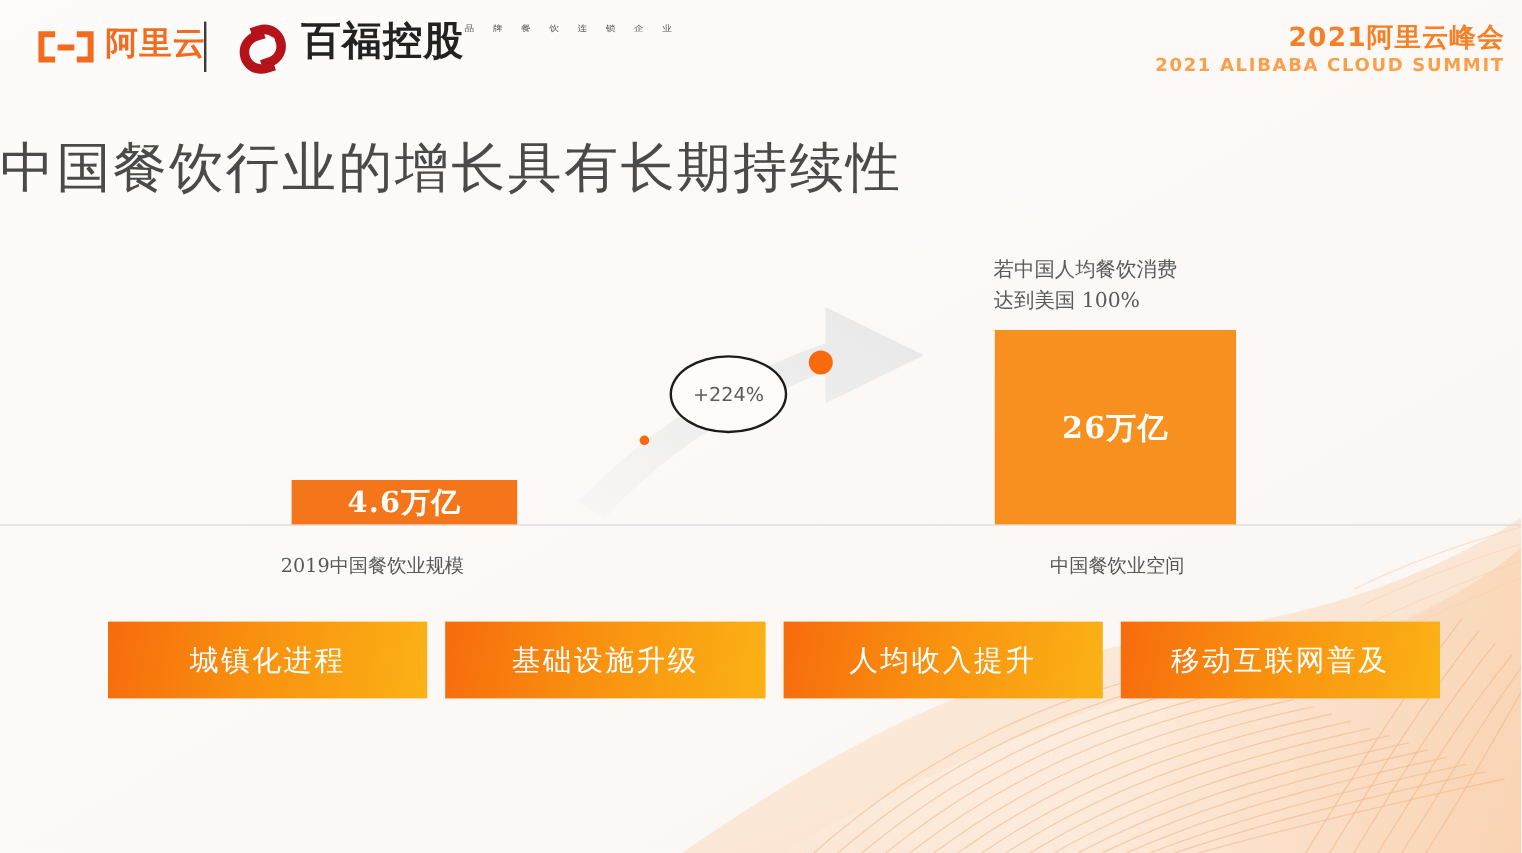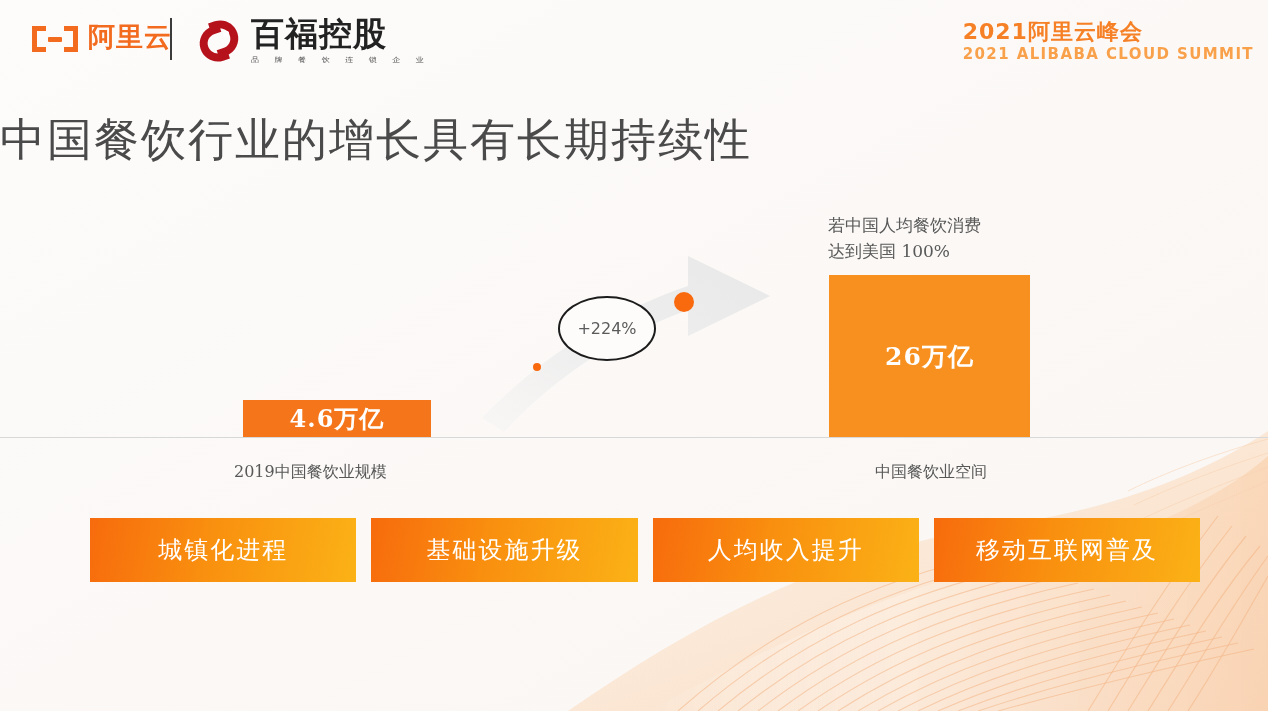--- a/index.html
+++ b/index.html
@@ -73,21 +73,21 @@
     align-items: flex-start;
     gap: 9px;
   }
   .baifu-mark {
     width: 46px;
     height: 46px;
     margin-top: 2px;
   }
   .baifu-textwrap {
     display: flex;
-    flex-direction: column;
+    flex-direction: row;
   }
   .baifu-text {
     font-size: 33px;
     font-weight: bold;
     color: #222222;
     letter-spacing: 1px;
     line-height: 1.1;
     font-family: "DejaVu Sans", sans-serif;
   }
   .baifu-tagline {
@@ -96,21 +96,21 @@
     letter-spacing: 6.5px;
     margin-top: 3px;
     transform: scaleY(0.85);
     transform-origin: left top;
     font-family: "DejaVu Sans", sans-serif;
   }
   .summit {
     position: absolute;
     right: 14px;
     top: 20px;
-    text-align: left;
+    text-align: right;
   }
   .summit-main {
     font-size: 22px;
     font-weight: bold;
     color: #f68026;
     letter-spacing: 1px;
     line-height: 1.05;
     font-family: "DejaVu Sans", sans-serif;
   }
   .summit-sub {

